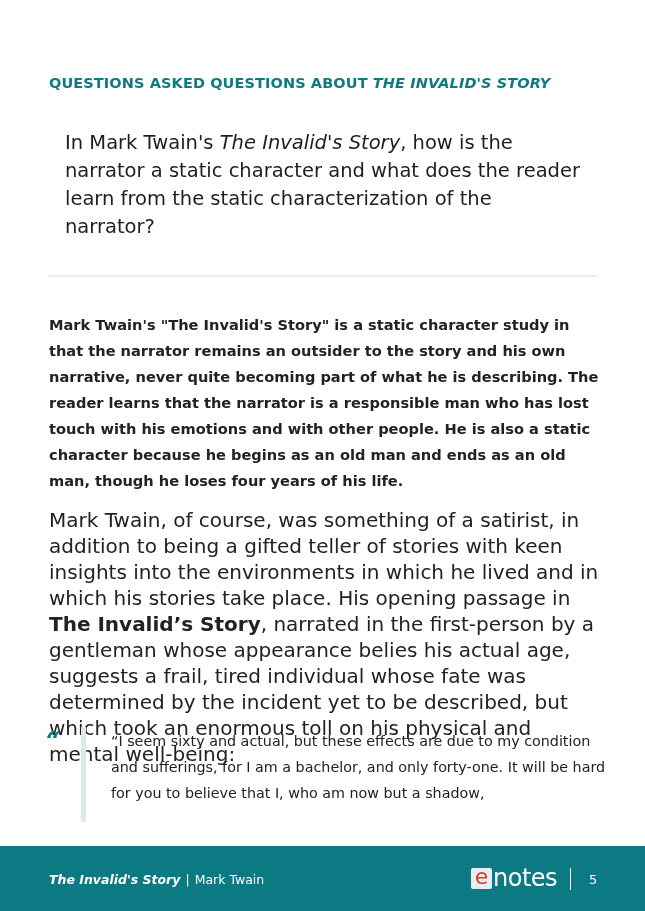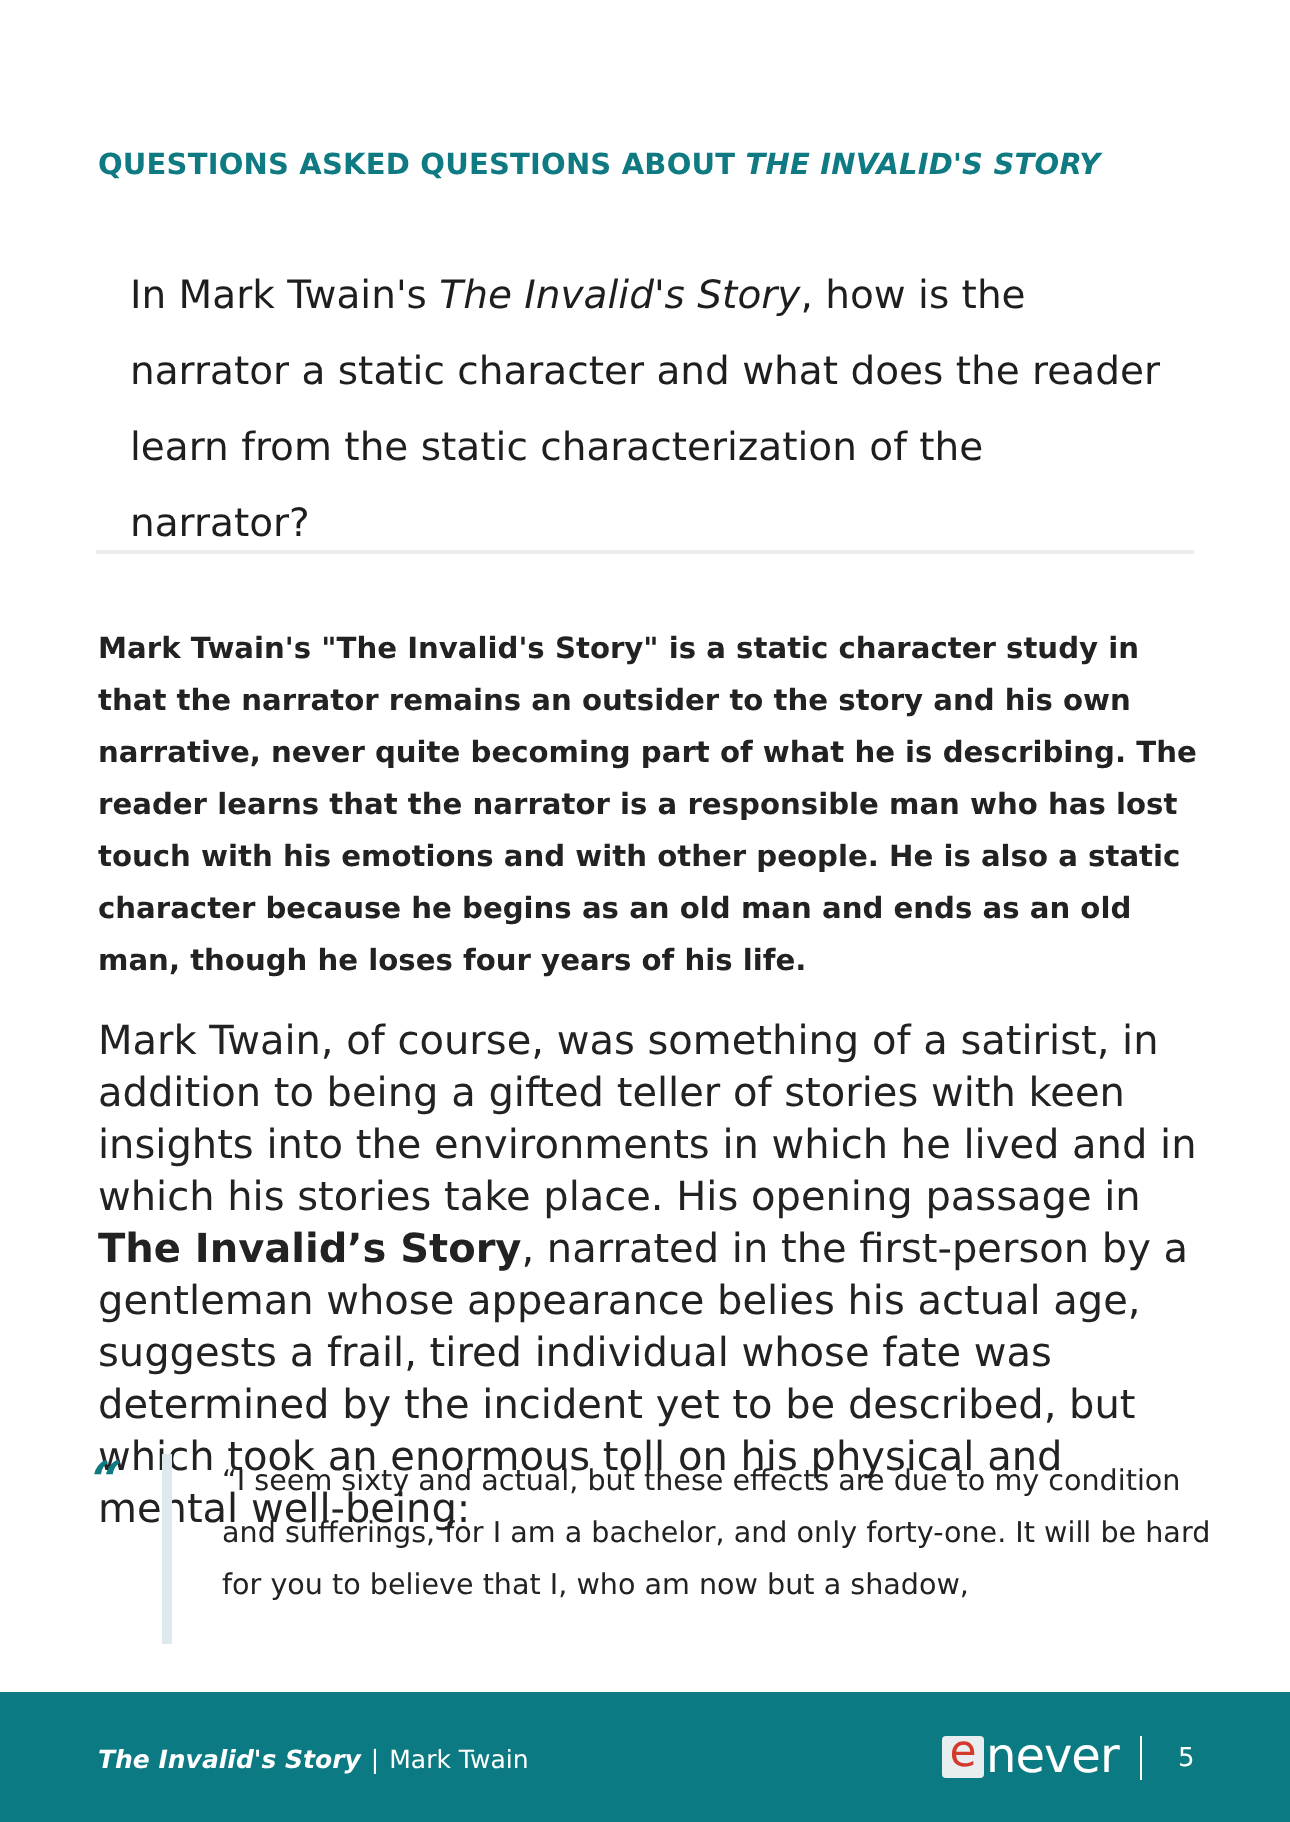--- a/index.html
+++ b/index.html
@@ -9,21 +9,21 @@
       font-family: "DejaVu Sans", sans-serif;
     }
     .faq-heading {
       position: absolute; left: 49px; top: 75px;
       font-size: 14.5px; font-weight: bold; color: #0f7a82;
       letter-spacing: 0.1px; white-space: nowrap;
     }
     .faq-heading em { font-style: italic; }
     .question {
       position: absolute; left: 65px; top: 129px; width: 520px;
-      font-size: 19.5px; line-height: 38px; color: #1e1e1e;
+      font-size: 19.5px; line-height: 28px; color: #1e1e1e;
     }
     .question em { font-style: italic; }
     .divider {
       position: absolute; left: 48px; top: 275px; width: 549px; height: 2px;
       background: #ececec;
     }
     .answer-bold {
       position: absolute; left: 49px; top: 312px; width: 550px;
       font-size: 14.6px; line-height: 26px; font-weight: bold; color: #222;
     }
@@ -91,17 +91,17 @@
 <div class="body-para"><span>Mark Twain, of course, was something of a satirist, in addition to being a gifted teller of stories with keen insights into the environments in which he lived and in which his stories take place.  His opening passage in </span><b>The Invalid’s Story</b><span>, narrated in the first-person by a gentleman whose appearance belies his actual age, suggests a frail, tired individual whose fate was determined by the incident yet to be described, but which took an enormous toll on his physical and mental well-being:</span></div>
 
 <div class="quote-mark">“</div>
 <div class="quote-bar"></div>
 <div class="quote-text">“I seem sixty and actual, but these effects are due to my condition and sufferings, for I am a bachelor, and only forty-one. It will be hard for you to believe that I, who am now but a shadow,</div>
 
 <div class="footer">
   <div class="footer-title"><span class="book">The Invalid's Story</span><span class="sep">|</span><span>Mark Twain</span></div>
   <div class="logo">
     <span class="logo-e">e</span>
-      <span class="logo-notes">never</span>
+      <span class="logo-notes">notes</span>
   </div>
   <div class="logo-divider"></div>
   <div class="page-num">5</div>
 </div>
 
 </body></html>

